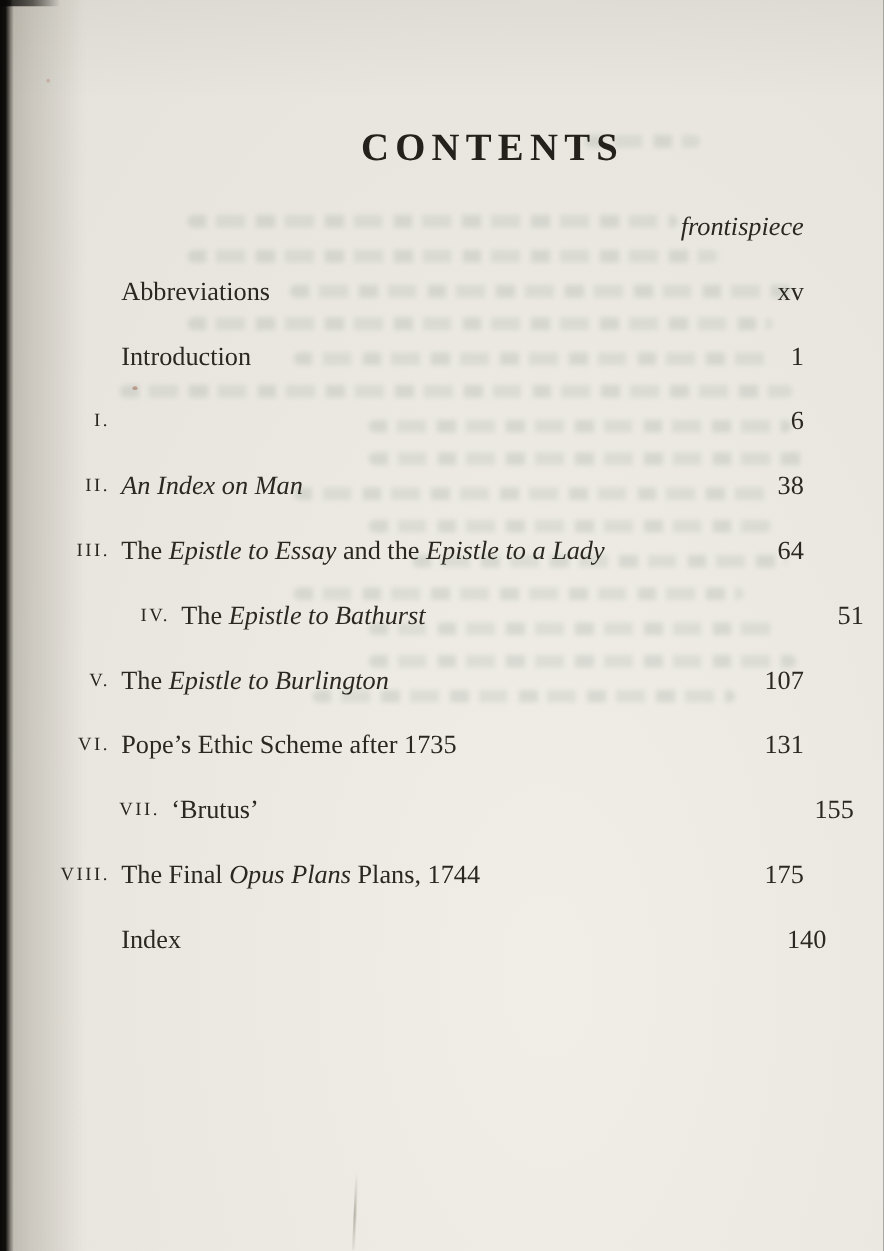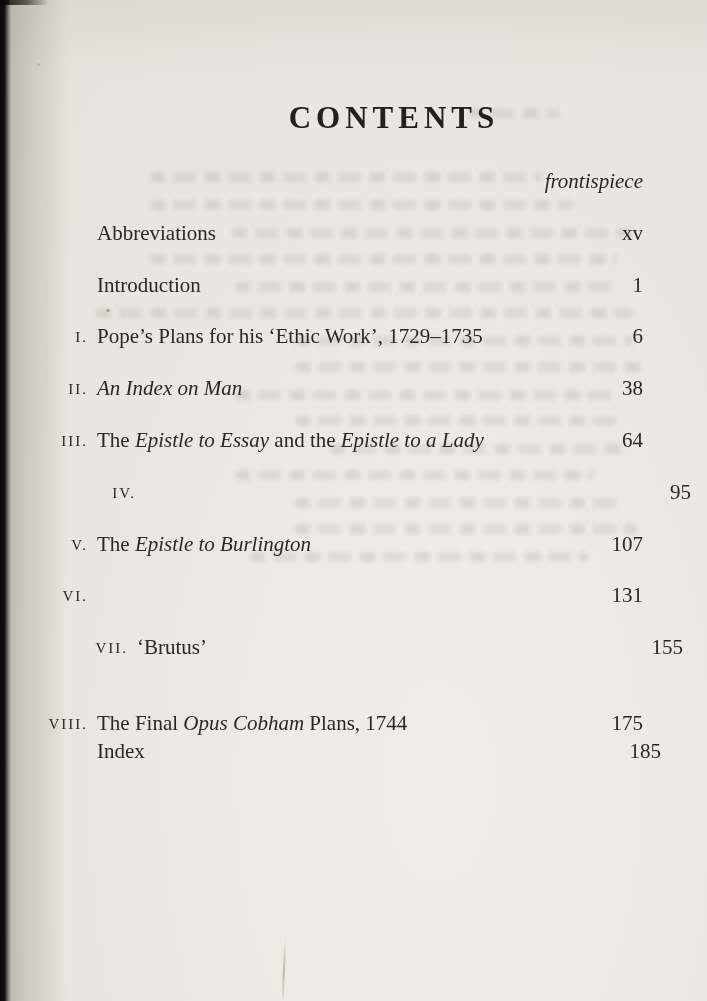--- a/index.html
+++ b/index.html
@@ -89,59 +89,60 @@
         <span class="rowtitle"><span>Abbreviations</span></span>
         <span class="pagenum">xv</span>
       </div>
       <div class="toc-row" style="top: 272.6px;">
         <span class="numeral"></span>
         <span class="rowtitle"><span>Introduction</span></span>
         <span class="pagenum">1</span>
       </div>
       <div class="toc-row" style="top: 324.4px;">
         <span class="numeral">I.</span>
-        <span class="rowtitle"><span>Pope’s Plans for his ‘Ethic Work’, 1729–1735</span></span>
         <span class="pagenum">6</span>
       </div>
       <div class="toc-row" style="top: 376.2px;">
         <span class="numeral">II.</span>
         <span class="rowtitle"><i>An Index on Man</i></span>
         <span class="pagenum">38</span>
       </div>
       <div class="toc-row" style="top: 428px;">
         <span class="numeral">III.</span>
         <span class="rowtitle"><span>The </span><i>Epistle to Essay</i><span> and the </span><i>Epistle to a Lady</i></span>
         <span class="pagenum">64</span>
       </div>
       <div class="toc-row" style="top: 479.8px; margin-left: 48px;">
         <span class="numeral">IV.</span>
-        <span class="pagenum">95</span>
+        <span class="rowtitle"><span>The </span><i>Epistle to Bathurst</i></span>
+        <span class="pagenum">51</span>
       </div>
       <div class="toc-row" style="top: 531.6px;">
         <span class="numeral">V.</span>
         <span class="rowtitle"><span>The </span><i>Epistle to Burlington</i></span>
         <span class="pagenum">107</span>
       </div>
       <div class="toc-row" style="top: 583.4px;">
         <span class="numeral">VI.</span>
+        <span class="rowtitle"><span>Pope’s Ethic Scheme after 1735</span></span>
         <span class="pagenum">131</span>
       </div>
       <div class="toc-row" style="top: 635.2px; margin-left: 40px;">
         <span class="numeral">VII.</span>
         <span class="rowtitle"><span>‘Brutus’</span></span>
         <span class="pagenum">155</span>
       </div>
-      <div class="toc-row" style="top: 711px;">
+      <div class="toc-row" style="top: 687px;">
         <span class="numeral">VIII.</span>
-        <span class="rowtitle"><span>The Final </span><i>Opus Cobham</i><span> Plans, 1744</span></span>
+        <span class="rowtitle"><span>The Final </span><i>Opus Plans</i><span> Plans, 1744</span></span>
         <span class="pagenum">175</span>
       </div>
       <div class="toc-row" style="top: 738.8px; padding-left: 18px;">
         <span class="numeral"></span>
         <span class="rowtitle"><span>Index</span></span>
-        <span class="pagenum">185</span>
+        <span class="pagenum">140</span>
       </div>
     </div>
 
   <div class="speck speck-a"></div>
   <div class="speck speck-b"></div>
   <div class="crease"></div>
 </div>
 
 </body></html>

